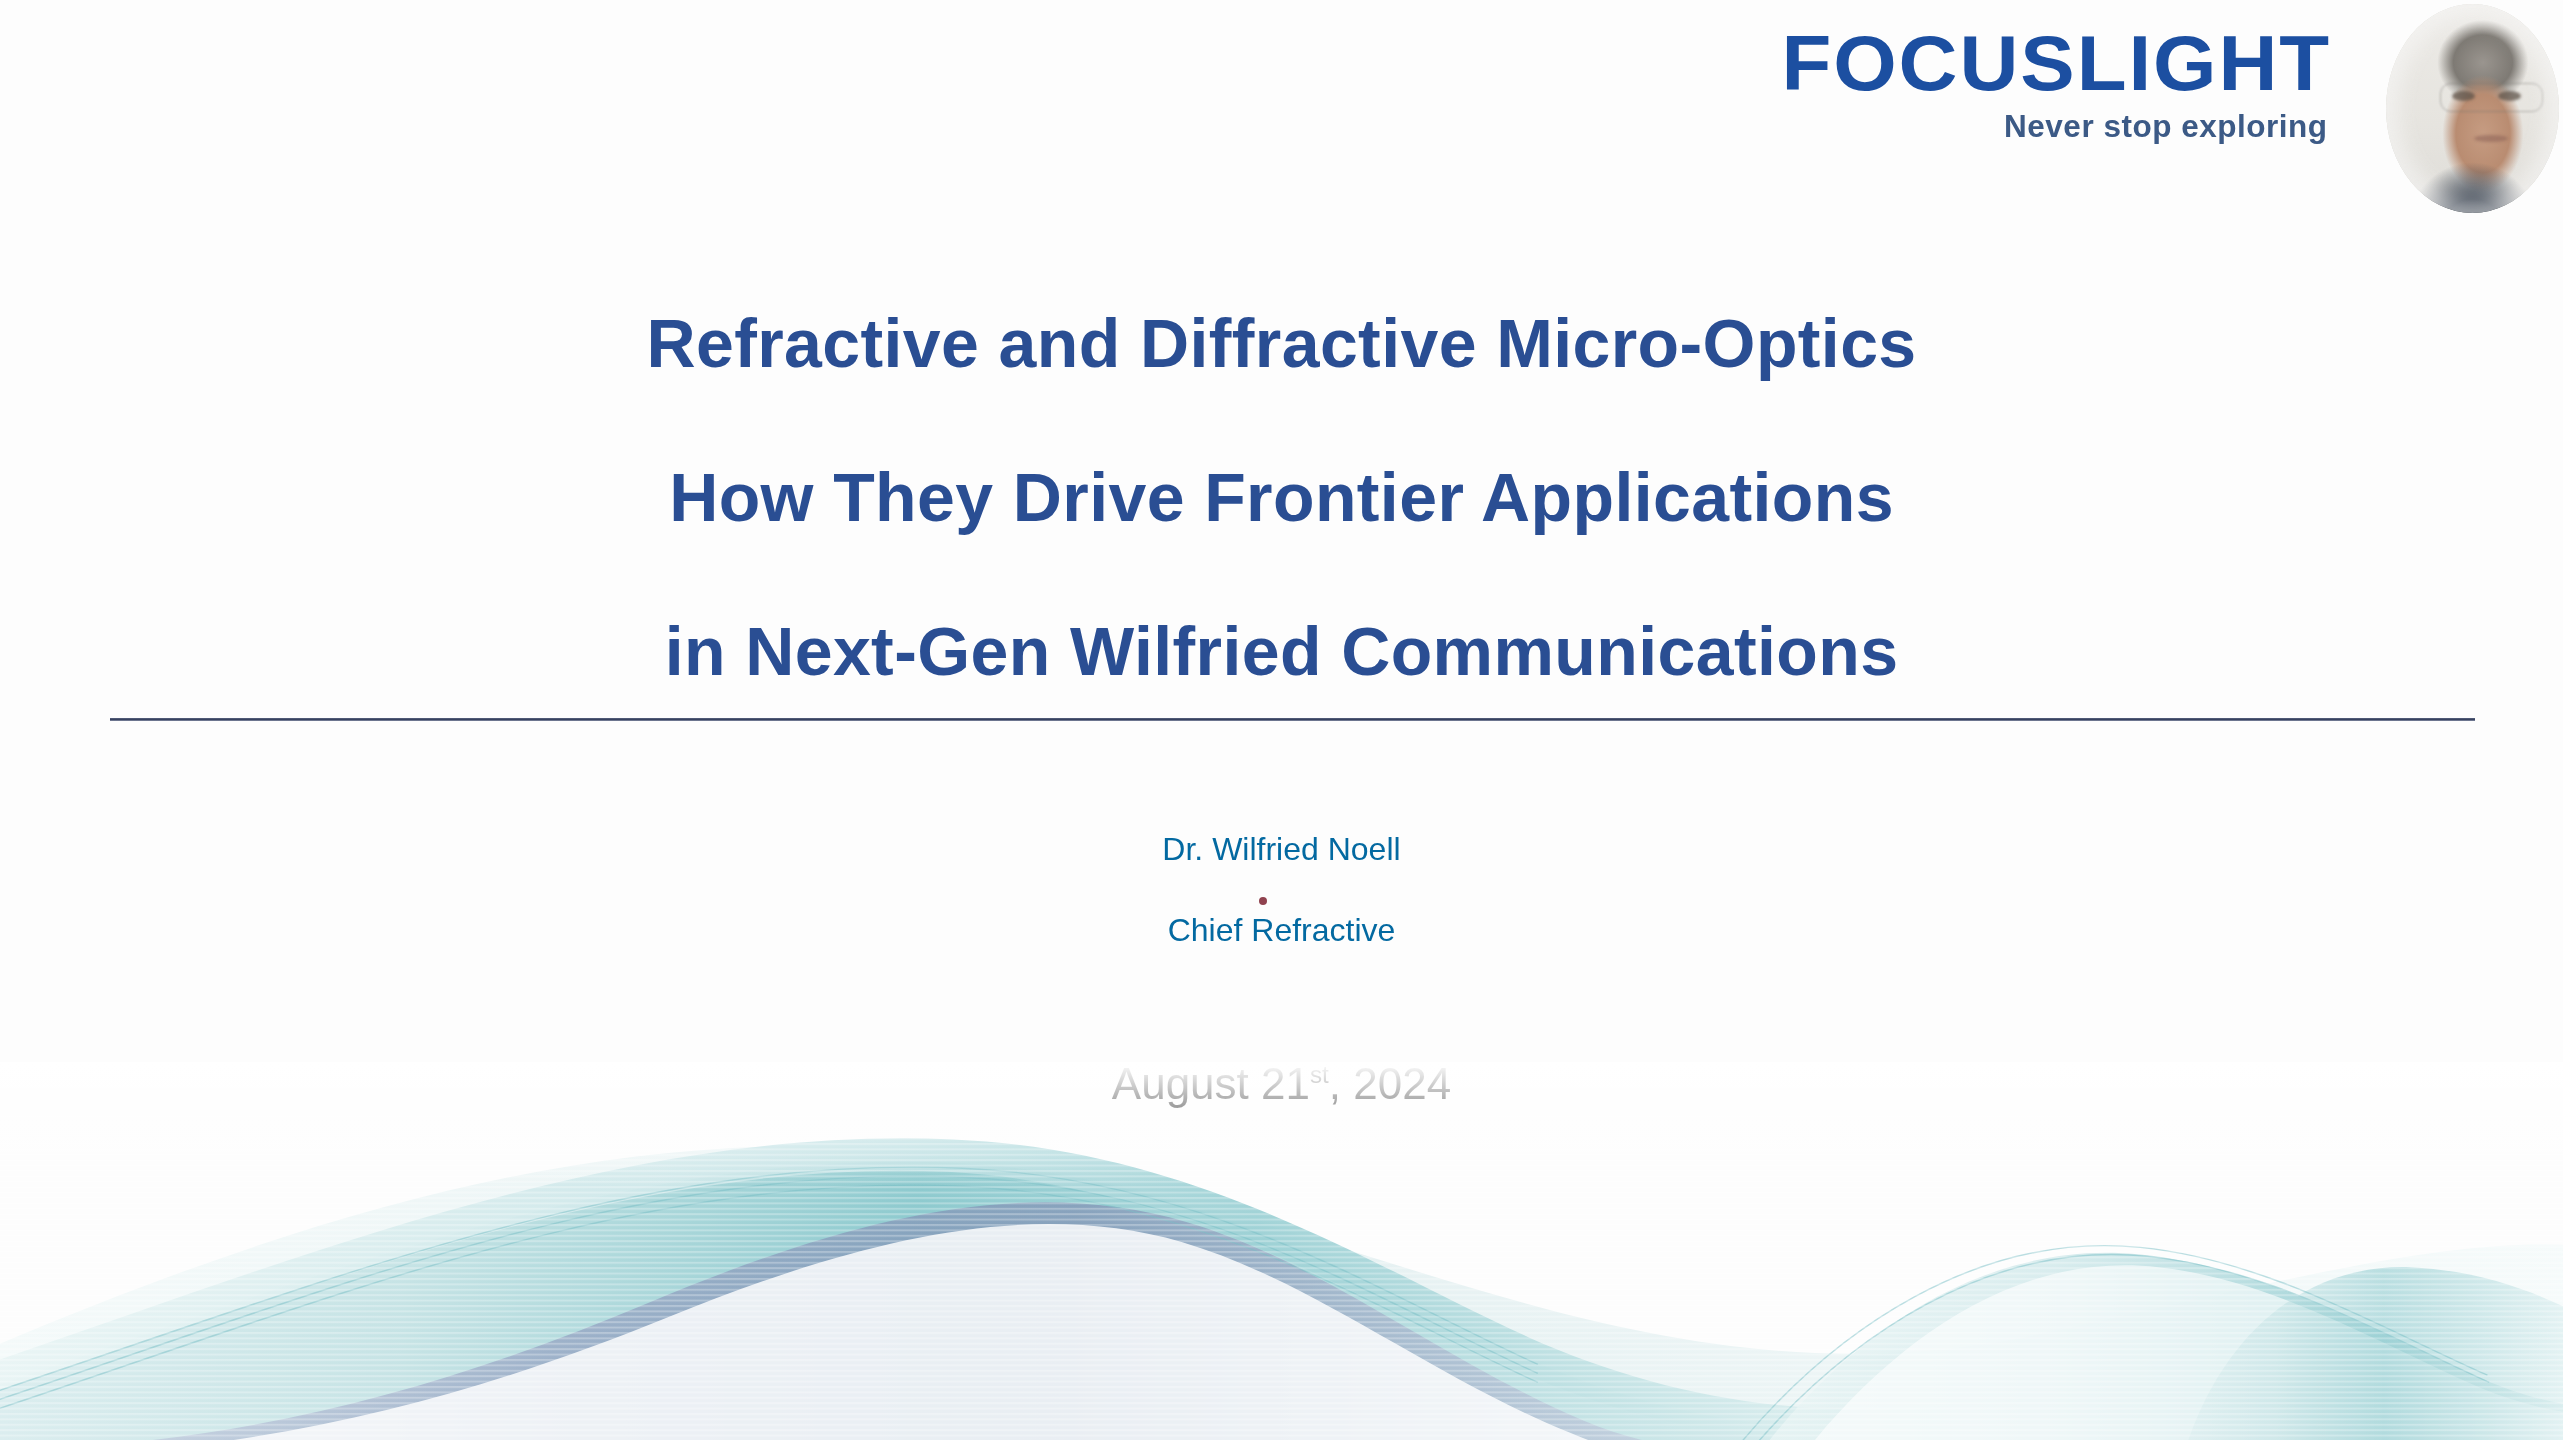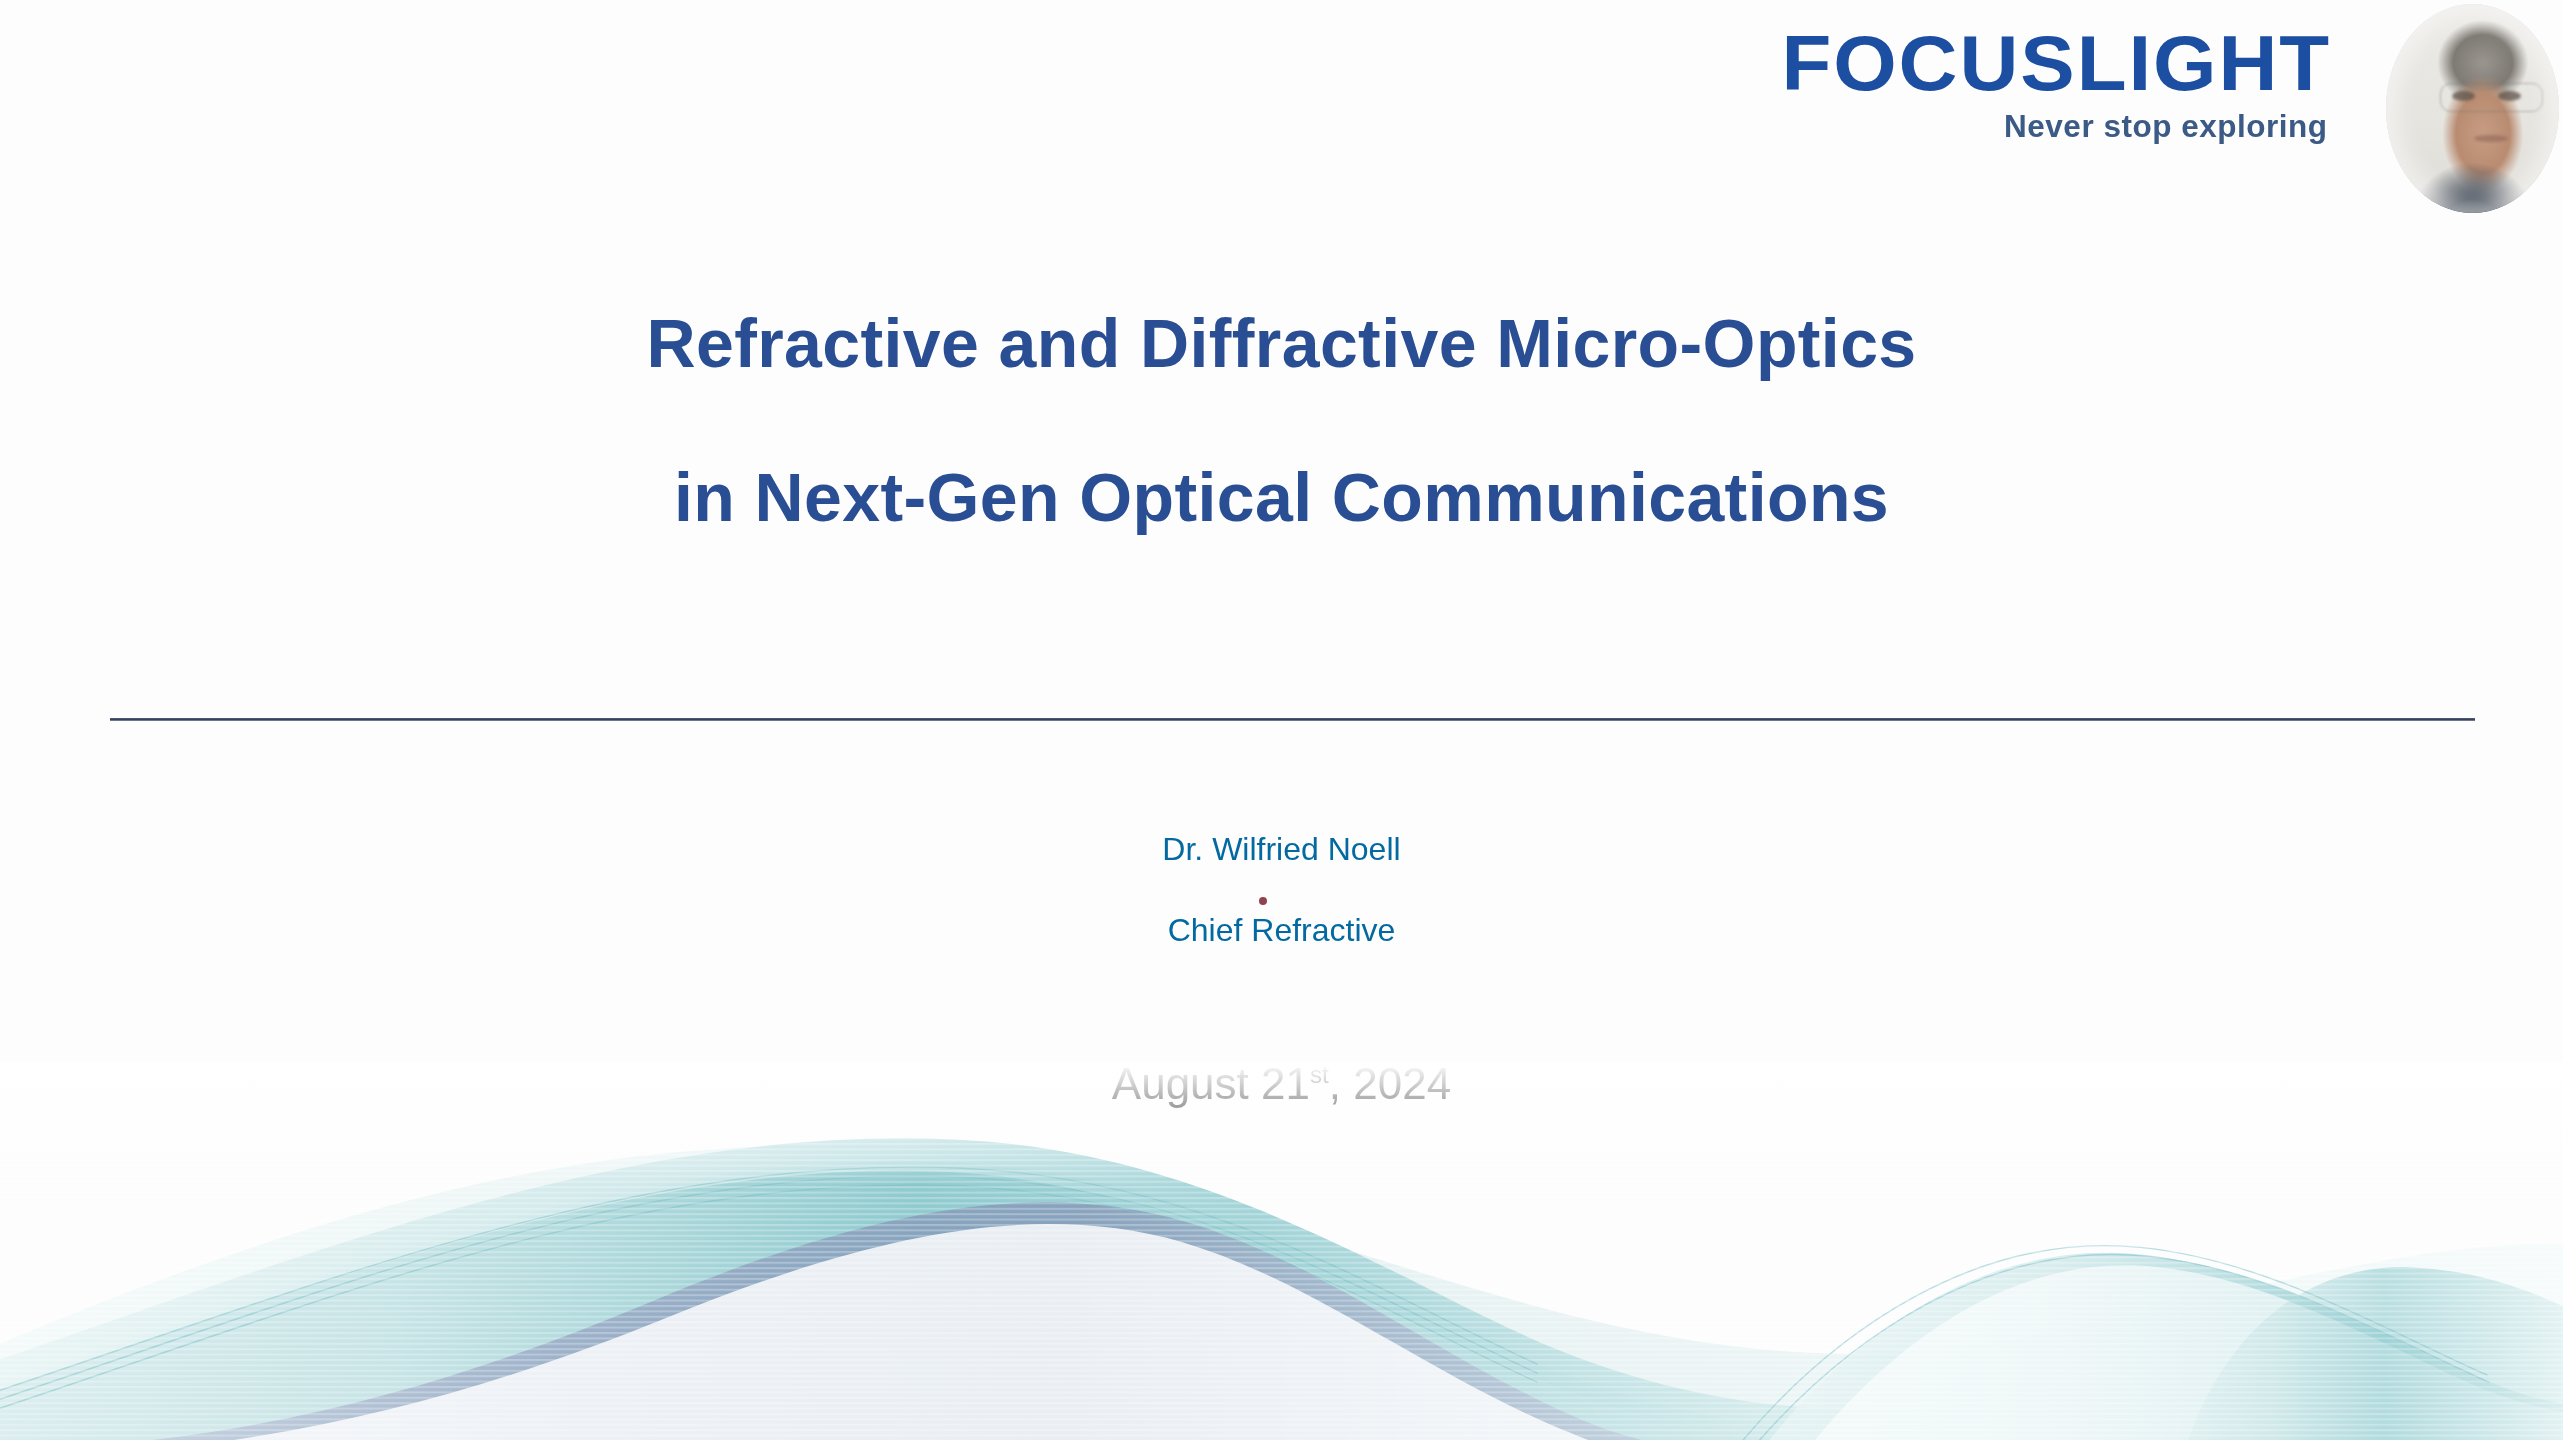--- a/index.html
+++ b/index.html
@@ -197,21 +197,22 @@
     <div class="av-bg"></div>
     <div class="av-glasses"></div>
     <div class="av-eye-l"></div>
     <div class="av-eye-r"></div>
     <div class="av-mouth"></div>
     <div class="av-soft"></div>
   </div>
 
   <div id="title-block">
     <span class="tline">Refractive and Diffractive Micro-Optics</span>
-    <span class="tline">in Next-Gen Optical Communications</span>
+    <span class="tline">How They Drive Frontier Applications</span>
+    <span class="tline">in Next-Gen Wilfried Communications</span>
   </div>
 
   <div id="divider"></div>
 
   <div id="presenter-block">
     <span id="presenter-name">Dr. Wilfried Noell</span>
     <span id="presenter-role">Chief Refractive</span>
   </div>
   <div id="laser-dot"></div>
 

